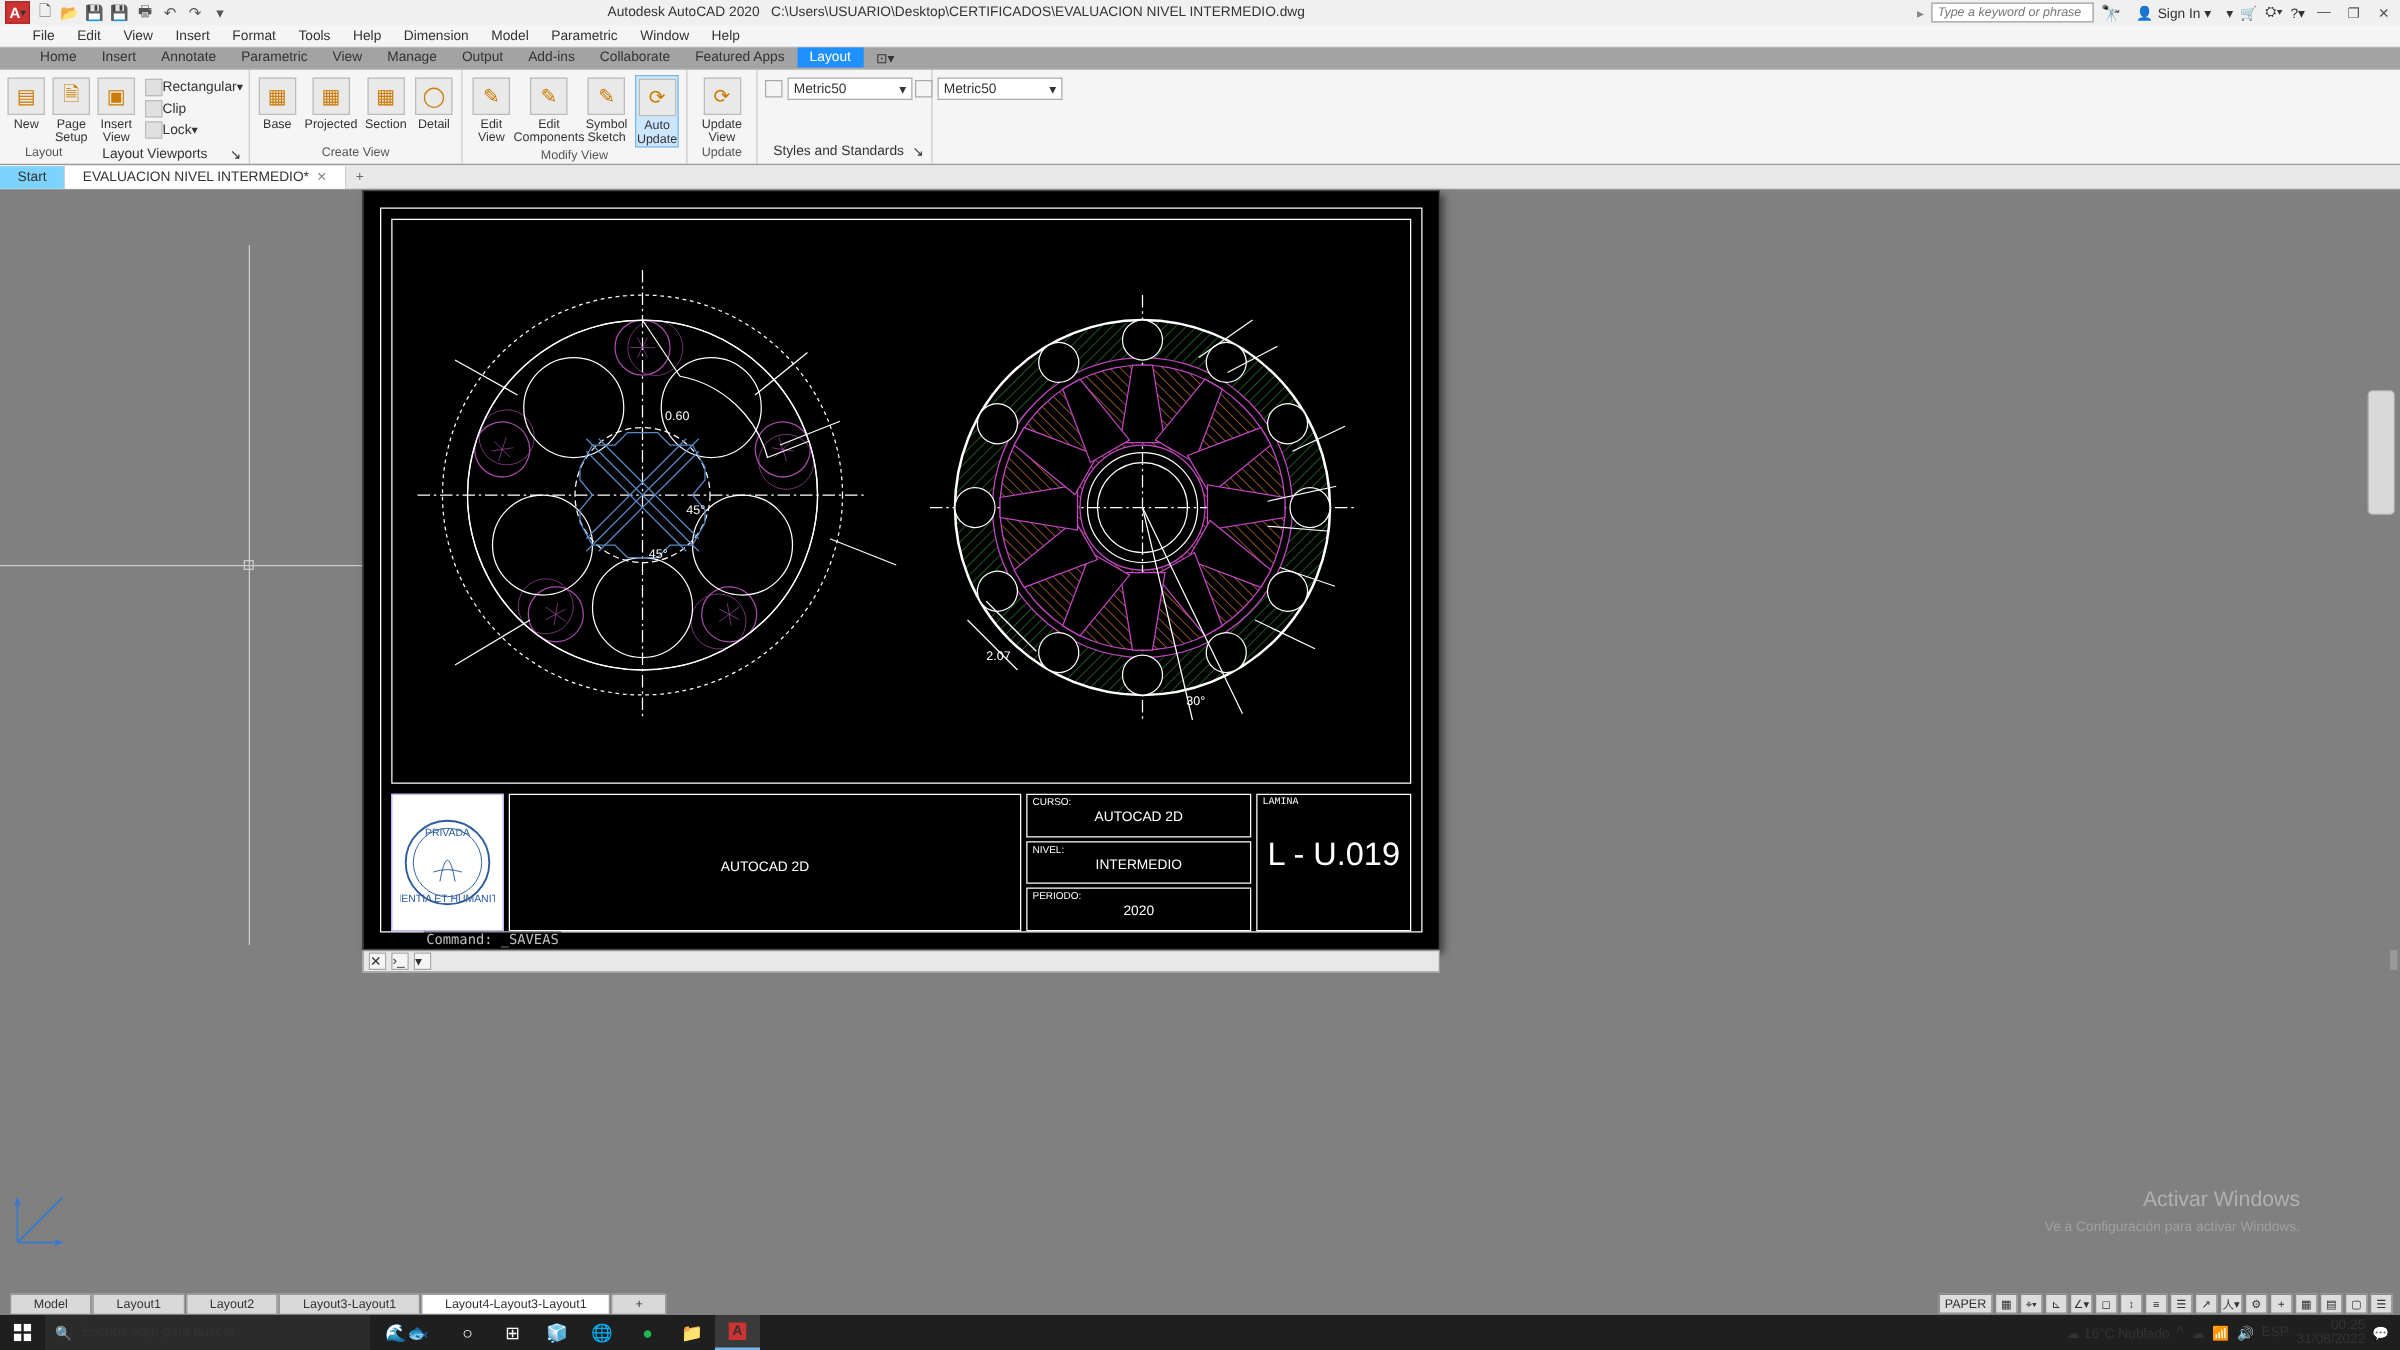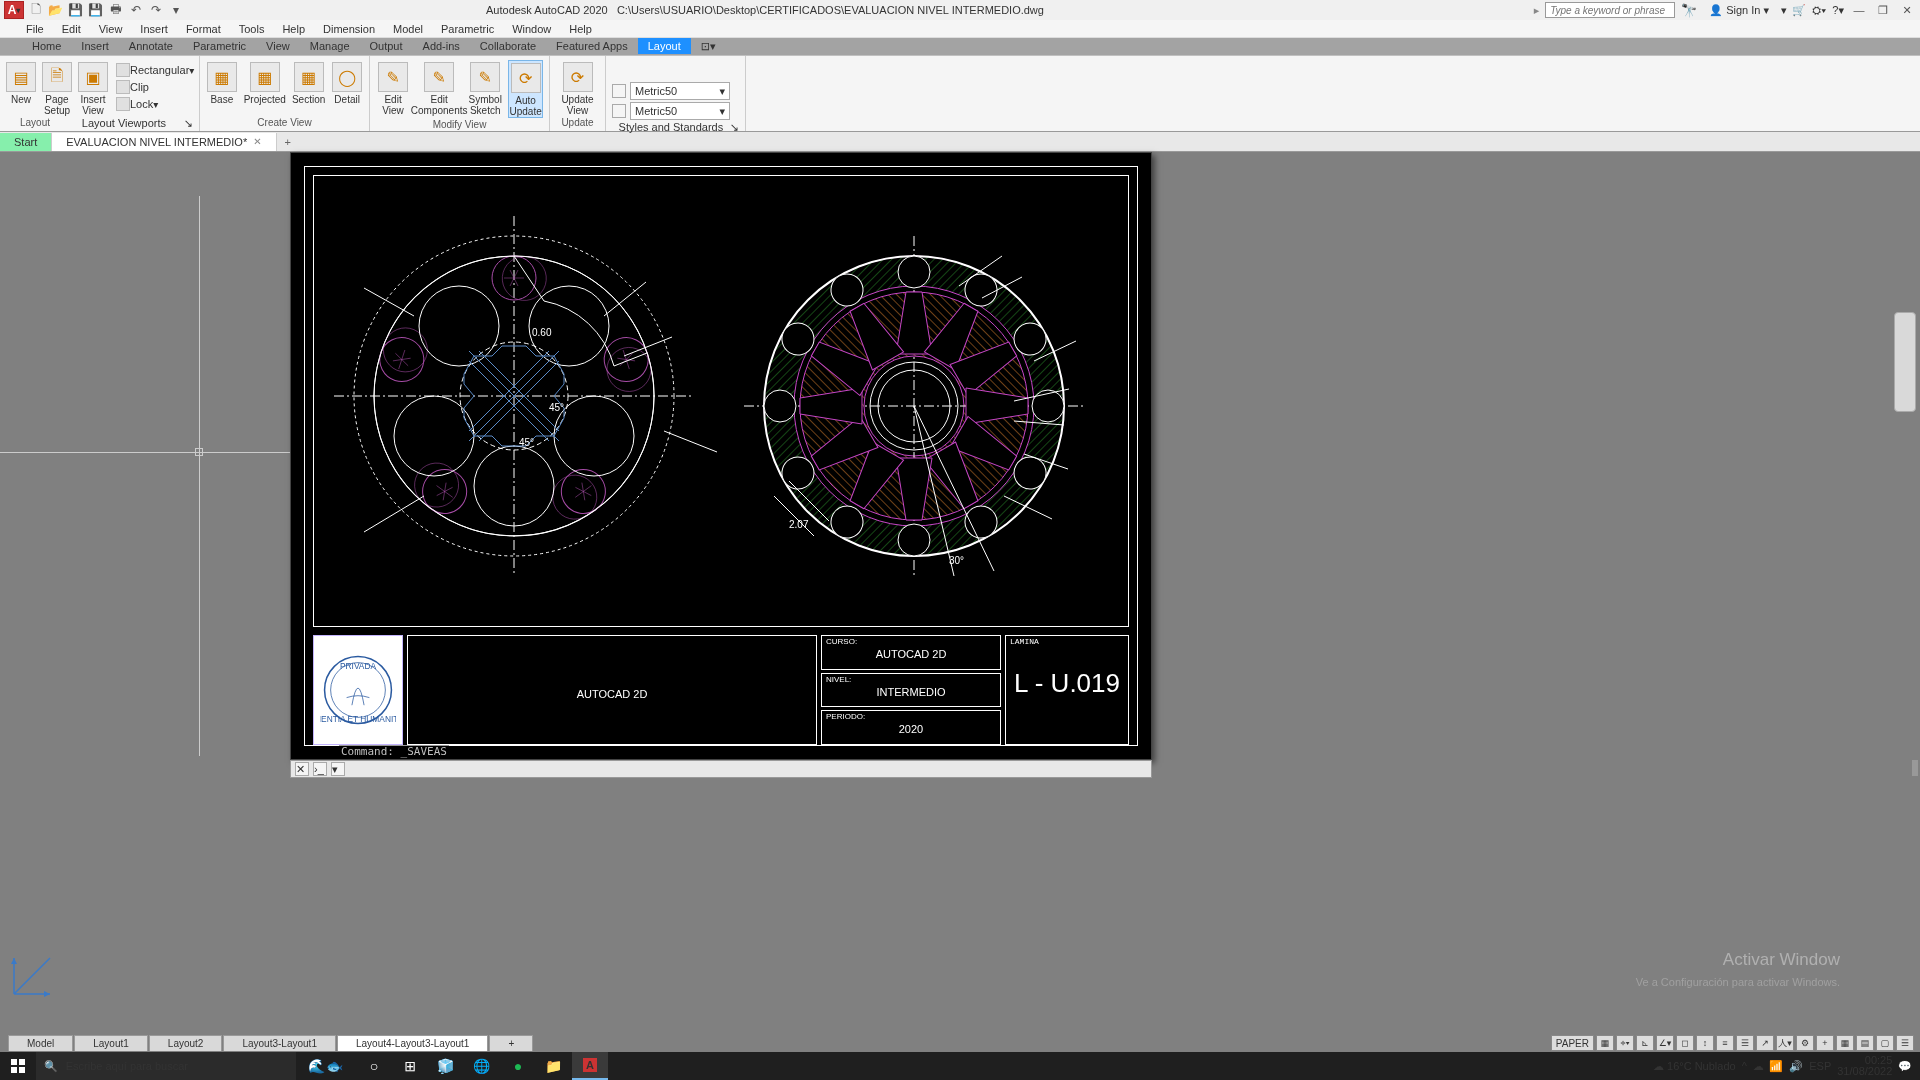--- a/index.html
+++ b/index.html
@@ -21,21 +21,21 @@
 .ribbon-panel{border-right:1px solid #ccc;display:flex;flex-direction:column;padding:2px 6px}
 .panel-body{flex:1;display:flex;align-items:flex-start;gap:6px;padding-top:2px}
 .panel-label{text-align:center;font-size:10px;color:#555;padding:1px 0}
 .rb-btn{display:flex;flex-direction:column;align-items:center;justify-content:center;width:46px;cursor:pointer;padding-top:2px}
 .rb-btn .ic{width:30px;height:30px;background:#e9e9e9;border:1px solid #bbb;margin-bottom:2px;display:flex;align-items:center;justify-content:center;font-size:16px;color:#cc7a00}
 .rb-btn span{font-size:10px;text-align:center;line-height:11px}
 .rb-mini{display:flex;align-items:center;gap:0;font-size:10px;padding:1px 2px;cursor:pointer}
 .rb-mini .mic{width:14px;height:14px;background:#e0e0e0;border:1px solid #bbb}
 .dd-select{width:100px;height:18px;border:1px solid #aaa;background:#fff;font-size:10px;padding:0 4px;display:flex;align-items:center;justify-content:space-between}
 .doc-tabs{height:20px;background:#e8e8e8;display:flex;align-items:center;border-bottom:1px solid #999}
-.doc-tab{padding:3px 14px;font-size:11px;background:#86efac;border-right:1px solid #ccc;cursor:pointer;display:flex;align-items:center;gap:6px}
+.doc-tab{padding:3px 14px;font-size:11px;background:#7dd3fc;border-right:1px solid #ccc;cursor:pointer;display:flex;align-items:center;gap:6px}
 .doc-tab.active{background:#fff}
 .doc-tab .close{color:#888;font-size:10px}
 .add-tab{padding:2px 8px;color:#666;cursor:pointer}
 .work{position:absolute;top:152px;left:0;right:0;bottom:46px;background:#808080}
 .paper{position:absolute;left:290px;top:0px;width:862px;height:608px;background:#000;border:1px solid #444;box-shadow:3px 3px 6px rgba(0,0,0,.5)}
 .sheet-frame{position:absolute;left:13px;top:13px;right:13px;bottom:13px;border:1px solid #fff}
 .main-view{position:absolute;left:22px;top:22px;right:22px;bottom:132px;border:1px solid #fff}
 .title-block{position:absolute;left:22px;right:22px;bottom:14px;height:110px;display:flex;gap:4px}
 .tb-logo{width:90px;border:1px solid #c4b5fd;background:#fff;display:flex;align-items:center;justify-content:center}
 .tb-logo svg{width:76px;height:76px}
@@ -211,21 +211,21 @@
   <div class="ribbon-panel" style="width:56px">
     <div class="panel-body">
         <div class="rb-btn">
           <div class="ic">⟳</div>
           <span>Update<br>View</span>
         </div>
       </div>
     <div class="panel-label">Update</div>
   </div>
   <div class="ribbon-panel" style="width:140px">
-    <div class="panel-body" style="flex-direction:column;gap:2px;margin-top:22px">
+    <div class="panel-body" style="gap:2px;margin-top:2px">
       <div style="display:flex;gap:4px;align-items:center">
           <div class="mic" style="width:14px;height:14px;border:1px solid #aaa"></div>
           <div class="dd-select">
             <span>Metric50</span>
             <span>▾</span>
           </div>
         </div>
       <div style="display:flex;gap:4px;align-items:center">
           <div class="mic" style="width:14px;height:14px;border:1px solid #aaa"></div>
           <div class="dd-select">
@@ -431,21 +431,21 @@
     <div style="flex:1"></div>
   </div>
   <div class="scroll-extent"></div>
 
   <svg class="ucs-icon">
       <path d="M4 40 L4 4 M4 40 L40 40 M4 40 L40 4" stroke="#3a7ac8" fill="none" stroke-width="1.5"></path>
       <path d="M4 4 L1 10 L7 10 Z M40 40 L34 37 L34 43 Z" fill="#3a7ac8"></path>
     </svg>
   <div class="nav-cube"></div>
 
-  <div class="watermark">Activar Window</div>
+  <div class="watermark">Activar Windows</div>
   <div class="watermark-sub">Ve a Configuración para activar Windows.</div>
 </div>
 
 <div class="layout-tabs">
   <div class="lt">Model</div>
   <div class="lt">Layout1</div>
   <div class="lt">Layout2</div>
   <div class="lt">Layout3-Layout1</div>
   <div class="lt active">Layout4-Layout3-Layout1</div>
   <div class="lt">+</div>

